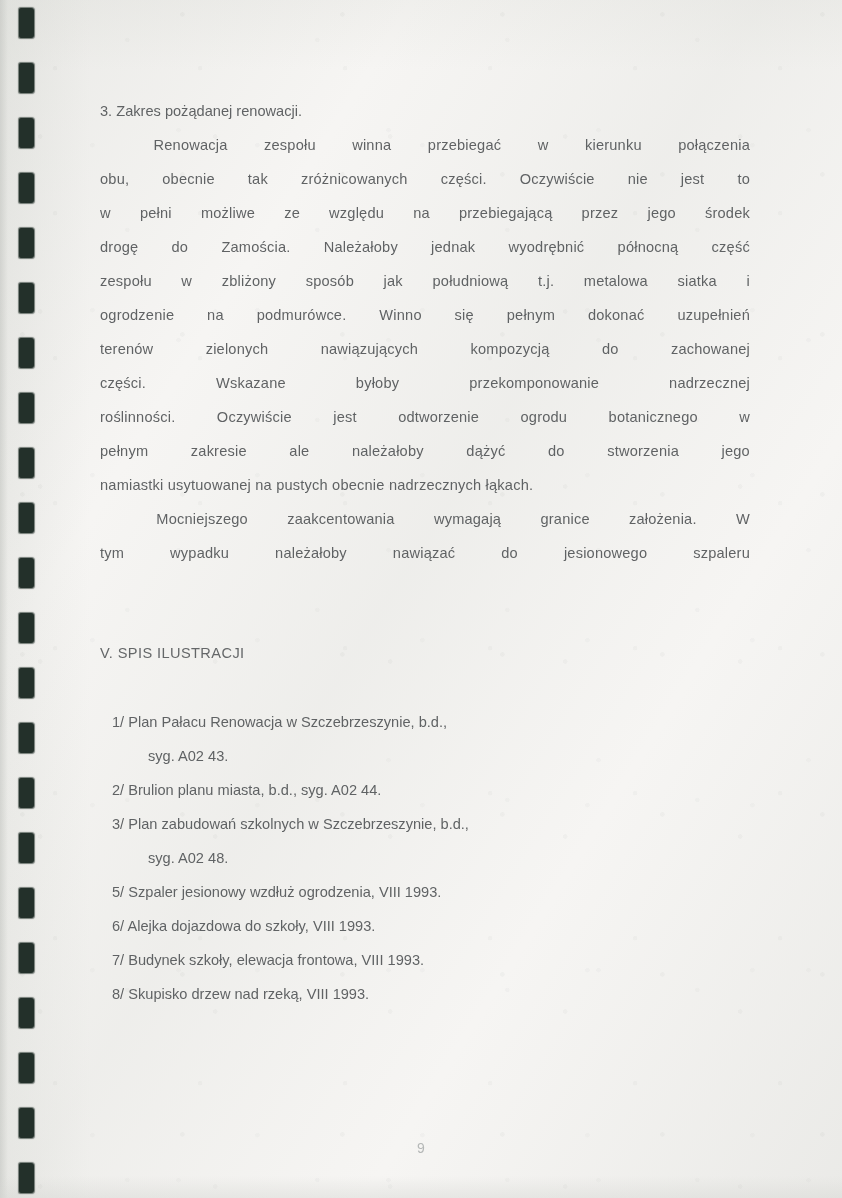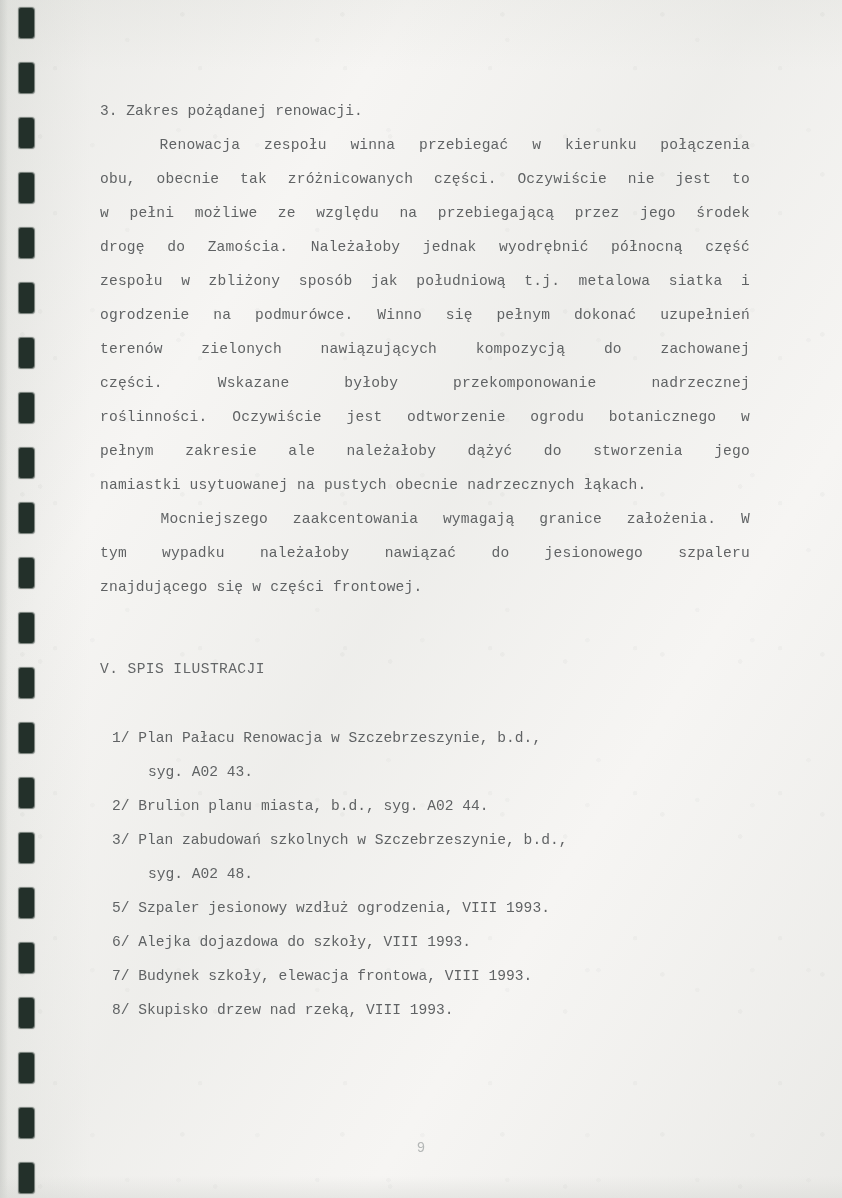--- a/index.html
+++ b/index.html
@@ -21,21 +21,21 @@
       radial-gradient(circle at 85% 62%, rgba(120,125,120,0.04)  0 2px, transparent 2.5px),
       radial-gradient(circle at 23% 78%, rgba(120,125,120,0.05)  0 2px, transparent 2.5px),
       radial-gradient(circle at 56% 88%, rgba(120,125,120,0.04)  0 2px, transparent 2.5px),
       linear-gradient(122deg, rgba(206,208,203,0.30) 0%, rgba(255,255,255,0) 26%,
                               rgba(210,212,207,0.22) 48%, rgba(255,255,255,0) 70%,
                               rgba(204,206,201,0.28) 100%),
       linear-gradient(to right, rgba(225,226,222,0.55) 0px, rgba(246,245,243,0) 90px),
       linear-gradient(to bottom, rgba(232,232,228,0.45) 0px, rgba(246,245,243,0) 70px);
     background-size: 160px 160px, 190px 190px, 145px 145px, 210px 210px,
                      175px 175px, 165px 165px, 100% 100%, 100% 100%, 100% 100%;
-    font-family: Liberation Mono, monospace;
+    font-family: Liberation Sans, sans-serif;
     color: #55585a;
     -webkit-font-smoothing: antialiased;
   }
 
   
   #binding-marks {
     position: absolute;
     left: 0;
     top: 0;
     width: 52px;
@@ -95,21 +95,21 @@
   .line.justify > span { white-space: pre; }
 
   .section-heading {
     font-size: 14.6px;
     line-height: 34px;
     white-space: pre;
     opacity: 0.93;
   }
 
   #illustrations-heading {
-    margin-top: 48px;
+    margin-top: 66px;
     font-size: 14.6px;
     line-height: 34px;
     letter-spacing: 0.4px;
     white-space: pre;
     opacity: 0.9;
   }
 
   #illustration-list {
     margin-top: 35px;
   }
@@ -188,21 +188,20 @@
           <div class="line justify"><span>ogrodzenie</span><span>na</span><span>podmurówce.</span><span>Winno</span><span>się</span><span>pełnym</span><span>dokonać</span><span>uzupełnień</span></div>
           <div class="line justify"><span>terenów</span><span>zielonych</span><span>nawiązujących</span><span>kompozycją</span><span>do</span><span>zachowanej</span></div>
           <div class="line justify"><span>części.</span><span>Wskazane</span><span>byłoby</span><span>przekomponowanie</span><span>nadrzecznej</span></div>
           <div class="line justify"><span>roślinności.</span><span>Oczywiście</span><span>jest</span><span>odtworzenie</span><span>ogrodu</span><span>botanicznego</span><span>w</span></div>
           <div class="line justify"><span>pełnym</span><span>zakresie</span><span>ale</span><span>należałoby</span><span>dążyć</span><span>do</span><span>stworzenia</span><span>jego</span></div>
           <div class="line">namiastki usytuowanej na pustych obecnie nadrzecznych łąkach.</div>
         </div>
         <div>
           <div class="line justify"><span>    </span><span>Mocniejszego</span><span>zaakcentowania</span><span>wymagają</span><span>granice</span><span>założenia.</span><span>W</span></div>
           <div class="line justify"><span>tym</span><span>wypadku</span><span>należałoby</span><span>nawiązać</span><span>do</span><span>jesionowego</span><span>szpaleru</span></div>
-          <div class="line">znajdującego się w części frontowej.</div>
         </div>
       </div>
 
     <div id="illustrations-heading">V. SPIS ILUSTRACJI</div>
 
     <div id="illustration-list">
         <div class="illu-item"><span>1/ </span><span>Plan Pałacu Renowacja w Szczebrzeszynie, b.d.,</span></div>
         <div class="illu-cont">syg. A02 43.</div>
         <div class="illu-item"><span>2/ </span><span>Brulion planu miasta, b.d., syg. A02 44.</span></div>
         <div class="illu-item"><span>3/ </span><span>Plan zabudowań szkolnych w Szczebrzeszynie, b.d.,</span></div>

